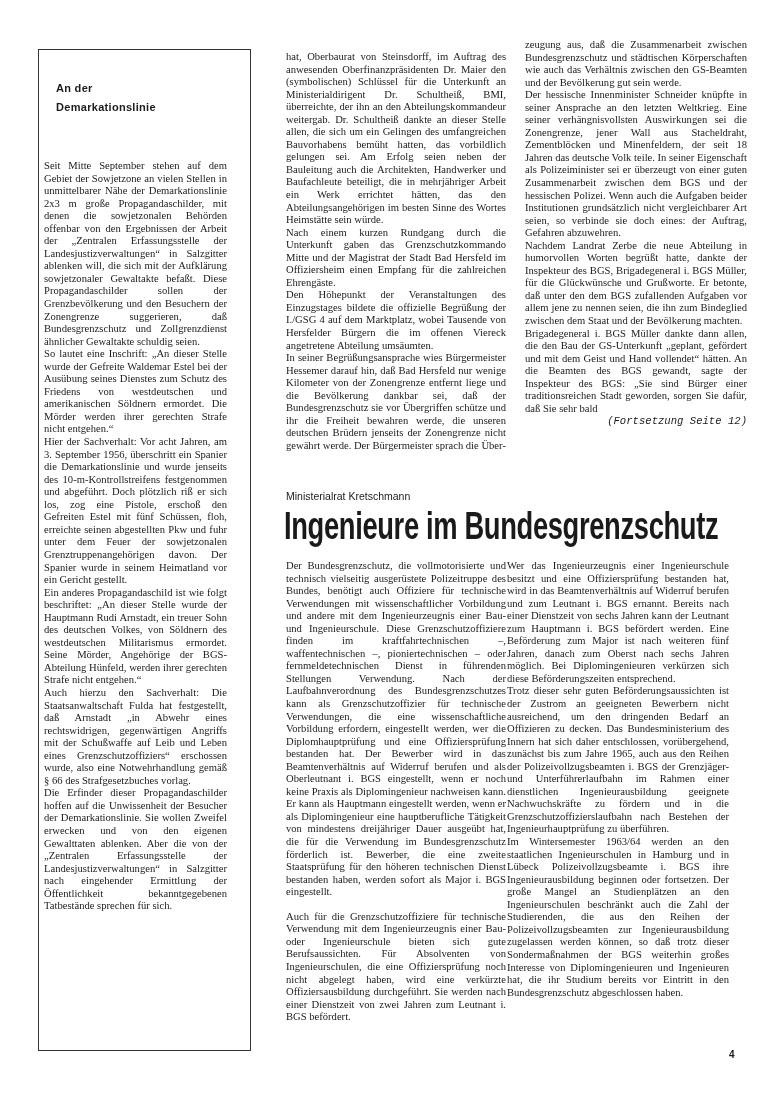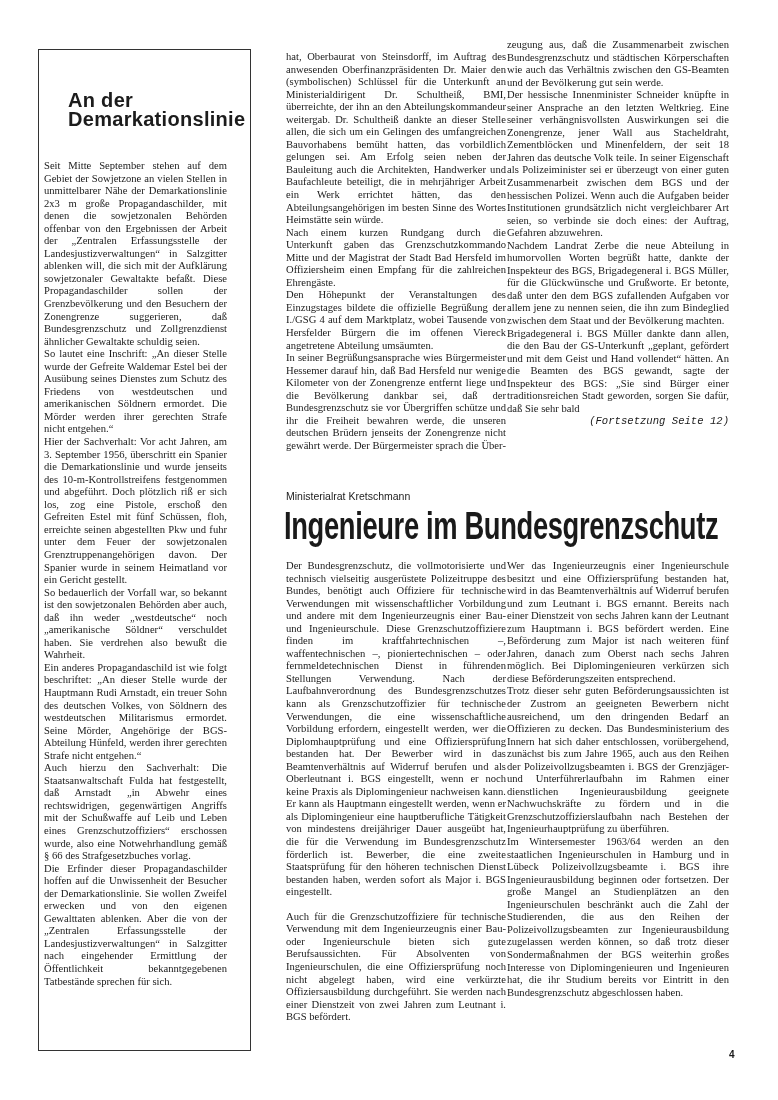--- a/index.html
+++ b/index.html
@@ -3,28 +3,28 @@
 <meta charset="utf-8">
 <style>
   html, body { margin: 0; padding: 0; background: #ffffff; }
   body { width: 778px; height: 1100px; position: relative; overflow: hidden; color: #1a1a1a;
          font-family: "Liberation Serif", "DejaVu Serif", serif; }
   .serif { font-family: "Liberation Serif", "DejaVu Serif", serif; }
   .sans { font-family: "Liberation Sans", "DejaVu Sans", sans-serif; }
 
   .box { position: absolute; left: 38px; top: 49px; width: 213px; height: 1002px;
          border: 1.5px solid #333; box-sizing: border-box; }
-  .box-title { position: absolute; left: 17px; top: 29px; margin: 12px; font-size: 20px; line-height: 19px;
+  .box-title { position: absolute; left: 17px; top: 29px; margin: 0; font-size: 11px; line-height: 19px;
                font-weight: bold; letter-spacing: 0.3px; color: #1c1c1c; }
   .box-body { position: absolute; left: 5px; top: 110px; width: 183px; }
 
   .col { position: absolute; }
   p.para { margin: 0; font-size: 10.6px; line-height: 12.55px; text-align: justify; hyphens: manual; }
   .col1 { left: 286px; top: 39px; width: 220px; margin-top: 12px; }
-  .col2 { left: 507px; top: 39px; width: 222px; }
+  .col2 { left: 525px; top: 39px; width: 222px; }
 
   .cont { text-align: right !important; font-style: italic; font-family: Liberation Mono, monospace; }
 
   .byline { position: absolute; left: 286px; top: 490px; font-size: 10.5px; font-weight: normal; margin: 0;
             color: #1c1c1c; }
   .headline { position: absolute; left: 284px; top: 506px; margin: 0; font-size: 38px; line-height: 40px;
               font-weight: bold; letter-spacing: -0.5px; transform: scaleX(0.72); transform-origin: left top;
               white-space: nowrap; color: #1a1a1a; }
 
   .col3 { left: 286px; top: 560px; width: 220px; }
@@ -37,21 +37,20 @@
 
 <div class="box">
   <h2 class="box-title sans">
     <span>An der</span><br>
     <span>Demarkationslinie</span>
   </h2>
   <div class="box-body serif">
     <p class="para">Seit Mitte September stehen auf dem Gebiet der Sowjetzone an vielen Stellen in unmittelbarer Nähe der Demarkationslinie 2x3 m große Propagandaschilder, mit denen die sowjetzonalen Behörden offenbar von den Ergebnissen der Arbeit der „Zentralen Erfassungsstelle der Landesjustizverwaltungen“ in Salzgitter ablenken will, die sich mit der Aufklärung sowjetzonaler Gewaltakte befaßt. Diese Propagandaschilder sollen der Grenzbevölkerung und den Besuchern der Zonengrenze suggerieren, daß Bundesgrenzschutz und Zollgrenzdienst ähnlicher Gewaltakte schuldig seien.</p>
     <p class="para">So lautet eine Inschrift: „An dieser Stelle wurde der Gefreite Waldemar Estel bei der Ausübung seines Dienstes zum Schutz des Friedens von westdeutschen und amerikanischen Söldnern ermordet. Die Mörder werden ihrer gerechten Strafe nicht entgehen.“</p>
     <p class="para">Hier der Sachverhalt: Vor acht Jahren, am 3. September 1956, überschritt ein Spanier die Demarkationslinie und wurde jenseits des 10-m-Kontrollstreifens festgenommen und abgeführt. Doch plötzlich riß er sich los, zog eine Pistole, erschoß den Gefreiten Estel mit fünf Schüssen, floh, erreichte seinen abgestellten Pkw und fuhr unter dem Feuer der sowjetzonalen Grenztruppenangehörigen davon. Der Spanier wurde in seinem Heimatland vor ein Gericht gestellt.</p>
-    <p class="para">So bedauerlich der Vorfall war, so bekannt ist den sowjetzonalen Behörden aber auch, daß ihn weder „westdeutsche“ noch „amerikanische Söldner“ verschuldet haben. Sie verdrehen also bewußt die Wahrheit.</p>
     <p class="para">Ein anderes Propagandaschild ist wie folgt beschriftet: „An dieser Stelle wurde der Hauptmann Rudi Arnstadt, ein treuer Sohn des deutschen Volkes, von Söldnern des westdeutschen Militarismus ermordet. Seine Mörder, Angehörige der BGS-Abteilung Hünfeld, werden ihrer gerechten Strafe nicht entgehen.“</p>
     <p class="para">Auch hierzu den Sachverhalt: Die Staatsanwaltschaft Fulda hat festgestellt, daß Arnstadt „in Abwehr eines rechtswidrigen, gegenwärtigen Angriffs mit der Schußwaffe auf Leib und Leben eines Grenzschutzoffiziers“ erschossen wurde, also eine Notwehrhandlung gemäß § 66 des Strafgesetzbuches vorlag.</p>
     <p class="para">Die Erfinder dieser Propagandaschilder hoffen auf die Unwissenheit der Besucher der Demarkationslinie. Sie wollen Zweifel erwecken und von den eigenen Gewalttaten ablenken. Aber die von der „Zentralen Erfassungsstelle der Landesjustizverwaltungen“ in Salzgitter nach eingehender Ermittlung der Öffentlichkeit bekanntgegebenen Tatbestände sprechen für sich.</p>
   </div>
 </div>
 
 <div class="col col1 serif">
   <p class="para">hat, Oberbaurat von Steinsdorff, im Auftrag des anwesenden Oberfinanzpräsidenten Dr. Maier den (symbolischen) Schlüssel für die Unterkunft an Ministerialdirigent Dr. Schultheiß, BMI, überreichte, der ihn an den Abteilungskommandeur weitergab. Dr. Schultheiß dankte an dieser Stelle allen, die sich um ein Gelingen des umfangreichen Bauvorhabens bemüht hatten, das vorbildlich gelungen sei. Am Erfolg seien neben der Bauleitung auch die Architekten, Handwerker und Baufachleute beteiligt, die in mehrjähriger Arbeit ein Werk errichtet hätten, das den Abteilungsangehörigen im besten Sinne des Wortes Heimstätte sein würde.</p>
   <p class="para">Nach einem kurzen Rundgang durch die Unterkunft gaben das Grenzschutzkommando Mitte und der Magistrat der Stadt Bad Hersfeld im Offiziersheim einen Empfang für die zahlreichen Ehrengäste.</p>
   <p class="para">Den Höhepunkt der Veranstaltungen des Einzugstages bildete die offizielle Begrüßung der I./GSG 4 auf dem Marktplatz, wobei Tausende von Hersfelder Bürgern die im offenen Viereck angetretene Abteilung umsäumten.</p>

